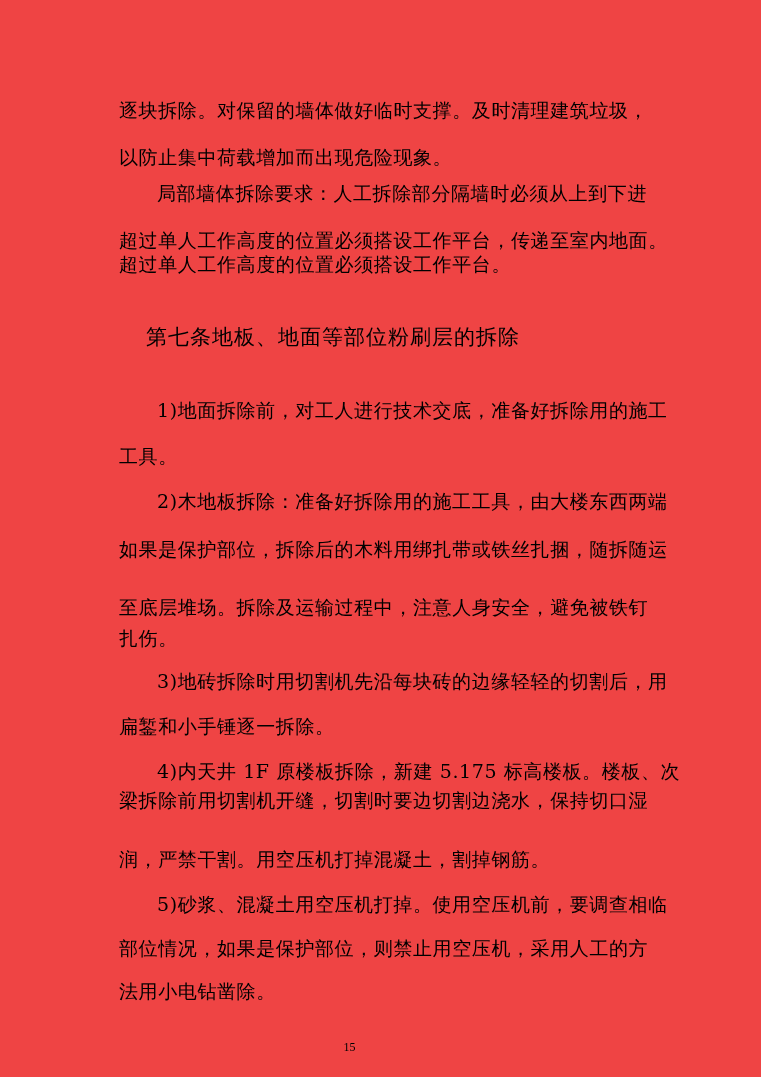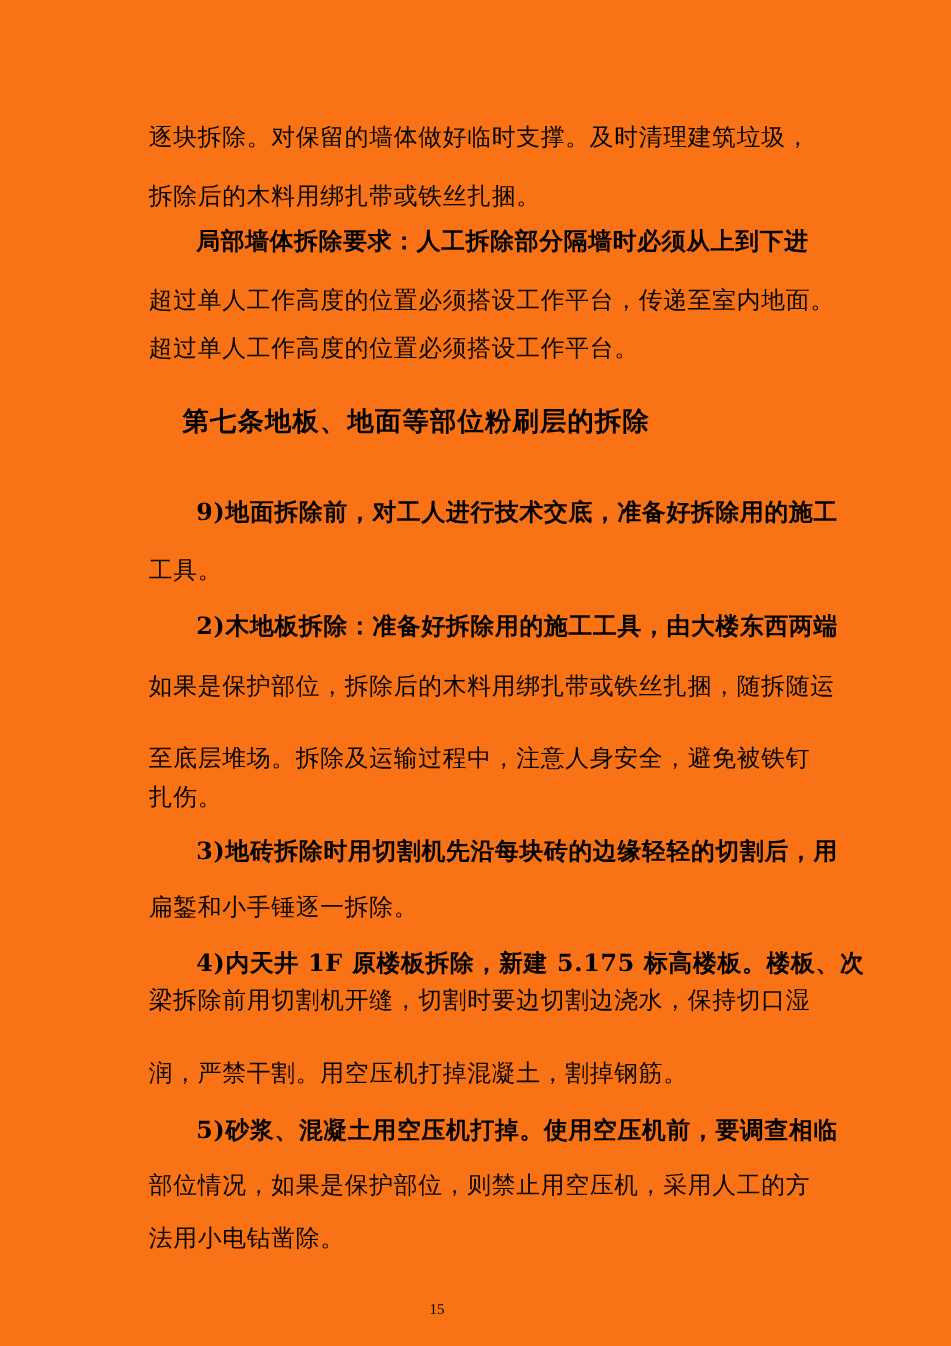--- a/index.html
+++ b/index.html
@@ -1,43 +1,43 @@
 <!DOCTYPE html>
 <html><head>
 <meta charset="utf-8">
 <style>
   html, body { margin: 0; padding: 0; background: #ffffff; }
   body { width: 761px; height: 1077px; position: relative; overflow: hidden;
          font-family: "DejaVu Serif", "Liberation Serif", serif; color: #000; }
-  .page { position: absolute; left: 0; top: 0; width: 761px; height: 1077px; background: #f97316; }
+  .page { position: absolute; left: 0; top: 0; width: 761px; height: 1077px; background: #ef4444; }
   .line { position: absolute; left: 119px; font-size: 19px; line-height: 24px; white-space: nowrap; letter-spacing: 0.6px; }
-  .indent { left: 157px; font-weight: bold; }
-  .heading { position: absolute; left: 146px; font-size: 21px; line-height: 26px; font-weight: bold; white-space: nowrap; letter-spacing: 1px; }
+  .indent { left: 157px; }
+  .heading { position: absolute; left: 146px; font-size: 21px; line-height: 26px; font-weight: normal; white-space: nowrap; letter-spacing: 1px; }
   .pagenum { position: absolute; left: 0; width: 699px; text-align: center; font-size: 12px; top: 1040px; font-family: "Liberation Serif", serif; }
 </style>
 </head>
 <body>
 
 <div class="page">
 
   <div>
     <div class="line" style="top:98px">逐块拆除。对保留的墙体做好临时支撑。及时清理建筑垃圾，</div>
-    <div class="line" style="top:145px">拆除后的木料用绑扎带或铁丝扎捆。</div>
+    <div class="line" style="top:145px">以防止集中荷载增加而出现危险现象。</div>
   </div>
 
   <div>
     <div class="line indent" style="top:181px">局部墙体拆除要求：人工拆除部分隔墙时必须从上到下进</div>
     <div class="line" style="top:228px">超过单人工作高度的位置必须搭设工作平台，传递至室内地面。</div>
-    <div class="line" style="top:267px">超过单人工作高度的位置必须搭设工作平台。</div>
+    <div class="line" style="top:252px">超过单人工作高度的位置必须搭设工作平台。</div>
   </div>
 
   <div class="heading" style="top:324px">第七条地板、地面等部位粉刷层的拆除</div>
 
   <div>
-    <div class="line indent" style="top:398px">9)地面拆除前，对工人进行技术交底，准备好拆除用的施工</div>
+    <div class="line indent" style="top:398px">1)地面拆除前，对工人进行技术交底，准备好拆除用的施工</div>
     <div class="line" style="top:444px">工具。</div>
   </div>
 
   <div>
     <div class="line indent" style="top:489px">2)木地板拆除：准备好拆除用的施工工具，由大楼东西两端</div>
     <div class="line" style="top:537px">如果是保护部位，拆除后的木料用绑扎带或铁丝扎捆，随拆随运</div>
     <div class="line" style="top:595px">至底层堆场。拆除及运输过程中，注意人身安全，避免被铁钉</div>
     <div class="line" style="top:626px">扎伤。</div>
   </div>
 

